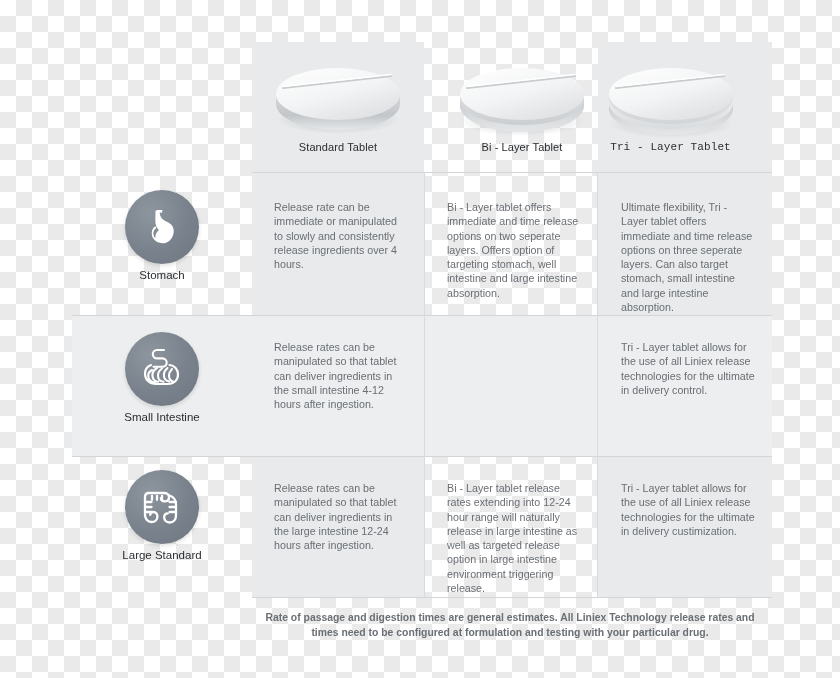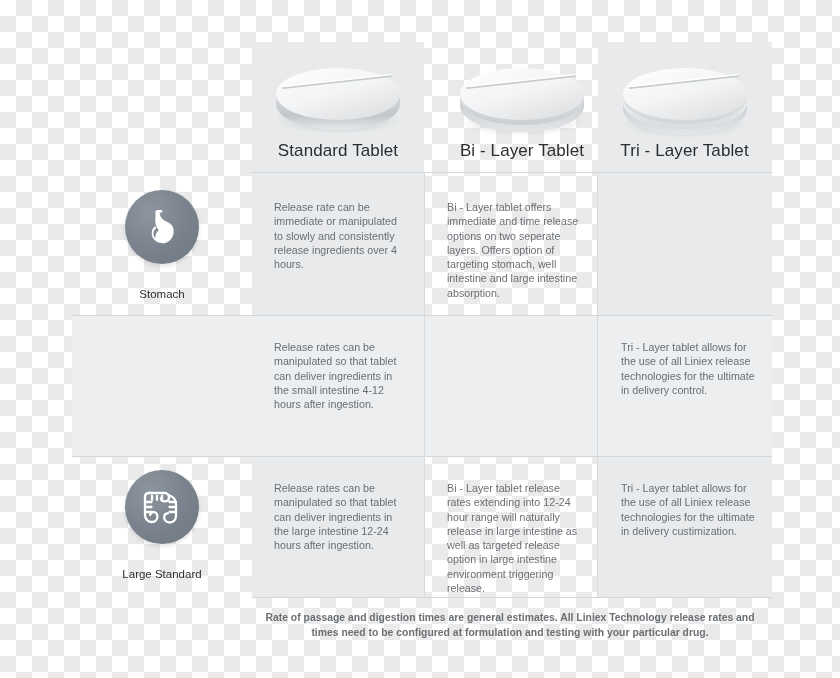--- a/index.html
+++ b/index.html
@@ -70,31 +70,31 @@
     top: 42px;
     width: 172px;
     height: 130px;
     display: flex;
     flex-direction: column;
     align-items: center;
     justify-content: flex-start;
   }
   .header-cell.h1 { left: 252px; }
   .header-cell.h2 { left: 436px; width: 172px; }
-  .header-cell.h3 { left: 598px; width: 173px; }
+  .header-cell.h3 { left: 584px; width: 173px; font-family: Liberation Mono, monospace; }
 
   .pill-wrap {
     margin-top: 12px;
     width: 150px;
     height: 85px;
     position: relative;
   }
 
   .col-title {
-    font-size: 17px;
+    font-size: 11px;
     color: #2b2e31;
     letter-spacing: 0.1px;
     text-align: center;
     margin-top: 2px;
   }
 
   
   .organ-cell {
     position: absolute;
     left: 72px;
@@ -113,21 +113,21 @@
     border-radius: 50%;
     background: radial-gradient(circle at 34% 30%, #8d959e 0%, #79828c 55%, #6e7780 100%);
     box-shadow: 0 2px 4px rgba(0,0,0,0.12);
     display: flex;
     align-items: center;
     justify-content: center;
   }
   .organ-circle svg { display: block; }
 
   .organ-label {
-    margin-top: 24px;
+    margin-top: 5px;
     font-size: 11.5px;
     color: #2b2e31;
     text-align: center;
   }
 
   
   .cell {
     position: absolute;
     font-size: 10.7px;
     line-height: 14.3px;
@@ -271,20 +271,36 @@
   <div class="organ-cell o1">
     <div class="organ-circle">
       <svg width="48" height="48" viewBox="0 0 48 48">
         <path d="M21.5 7.5 c0.2 3.6 0.6 6.2 2.6 8.2 c3.3 3.2 8.2 3.4 10.5 7.8 c2.6 5.0 0.6 12.2 -4.6 15.2 c-4.6 2.7 -10.8 1.6 -13.9 -2.1 c-2.1 -2.5 -2.7 -5.6 -2.2 -8.2 c0.4 -2.0 1.4 -3.6 2.8 -4.6 c0.5 -0.4 1.2 -0.2 1.4 0.4 c0.2 0.6 -0.1 1.1 -0.6 1.5 c-1.0 0.8 -1.7 2.0 -2.0 3.4 c-0.4 2.1 0.1 4.4 1.7 6.2 l-0.0 0.0 c-0.1 -3.6 1.5 -6.4 3.5 -8.1 c0.0 0 0.1 -0.1 0.1 -0.1 c-2.6 -2.5 -3.4 -6.0 -3.5 -9.6 c-0.0 -3.3 0.3 -6.6 0.2 -9.9 z" fill="#ffffff"></path>
         <path d="M19.0 7.0 h5.2 v2.6 h-5.2 z" fill="#ffffff"></path>
       </svg>
     </div>
     <div class="organ-label">Stomach</div>
   </div>
 
+  <div class="organ-cell o2">
+    <div class="organ-circle">
+      <svg width="46" height="46" viewBox="0 0 46 46">
+        <g fill="none" stroke="#ffffff" stroke-width="2.1" stroke-linecap="round" stroke-linejoin="round">
+          <path d="M25 4 h-7 a4.2 4.2 0 0 0 0 8.4 h5.5 a4.2 4.2 0 0 1 0 8.4 h-9"></path>
+          <path d="M12 19 c-4 1.5 -6 5 -6 9 c0 5.5 4.5 10 11 10 h12 c6 0 10 -4 10 -9.5 c0 -5 -3.5 -9 -8.5 -9.5"></path>
+          <path d="M13 24 c-2.5 1.2 -3.8 3.4 -3.8 5.9 c0 3.7 3 6.6 7.3 6.6"></path>
+          <path d="M18 22 c-3 1.8 -4.6 4.3 -4.6 7.2 c0 3.4 2.4 6 5.8 6.6"></path>
+          <path d="M23 22.5 c-2.6 1.8 -4 4.2 -4 6.9 c0 3.3 2.2 5.9 5.5 6.4"></path>
+          <path d="M28.5 22 c-2.4 2 -3.6 4.4 -3.6 7 c0 3.2 2 5.8 5.2 6.5"></path>
+          <path d="M33 23 c-2 2 -3 4.3 -3 6.7 c0 2.9 1.6 5.2 4.3 6.1"></path>
+        </g>
+      </svg>
+    </div>
+    <div class="organ-label">Small Intestine</div>
+  </div>
 
   <div class="organ-cell o3">
     <div class="organ-circle">
       <svg width="46" height="46" viewBox="0 0 46 46">
         <g fill="none" stroke="#ffffff" stroke-width="2.3" stroke-linecap="round" stroke-linejoin="round">
           <path d="M10 9 c-2.5 0 -4 1.8 -4 4.2 v17.5 c0 4.2 2.8 7.3 6.6 7.3 c3.4 0 5.8 -2.4 5.8 -5.6 c0 -2.6 -1.6 -4.4 -4 -4.4 c-1.9 0 -3.2 1.2 -3.2 2.9"></path>
           <path d="M10 9 h15 c3 0 5 1.8 5 4.3 c0 2.4 -1.8 4.1 -4.4 4.1 c-2.2 0 -3.7 -1.4 -3.7 -3.3"></path>
           <path d="M30.5 11.5 c4 1.3 6.5 4.6 6.5 9.2 v10.5 c0 4.3 -2.6 7.3 -6.4 7.3 c-3.2 0 -5.4 -2.2 -5.4 -5.2 c0 -2.4 1.5 -4 3.7 -4"></path>
           <path d="M6 18 h6.5 M6 23 h6.5 M6.3 28 h6.2"></path>
           <path d="M37 18 h-6.5 M37 23 h-6.5 M36.8 28 h-6.2"></path>
@@ -296,20 +312,21 @@
   </div>
 
   <div class="hdiv d-row1"></div>
   <div class="hdiv d-row2"></div>
   <div class="hdiv d-foot"></div>
   <div class="vdiv v1"></div>
   <div class="vdiv v2"></div>
 
   <div class="cell col1 row1">Release rate can be immediate or manipulated to slowly and consistently release ingredients over 4 hours.</div>
   <div class="cell col2 row1">Bi - Layer tablet offers immediate and time release options on two seperate layers. Offers option of targeting stomach, well intestine and large intestine absorption.</div>
+  <div class="cell col3 row1">Ultimate flexibility, Tri - Layer tablet offers immediate and time release options on three seperate layers. Can also target stomach, small intestine and large intestine absorption.</div>
 
   <div class="cell col1 row2">Release rates can be manipulated so that tablet can deliver ingredients in the small intestine 4-12 hours after ingestion.</div>
   <div class="cell col3 row2">Tri - Layer tablet allows for the use of all Liniex release technologies for the ultimate in delivery control.</div>
 
   <div class="cell col1 row3">Release rates can be manipulated so that tablet can deliver ingredients in the large intestine 12-24 hours after ingestion.</div>
   <div class="cell col2 row3">Bi - Layer tablet release rates extending into 12-24 hour range will naturally release in large intestine as well as targeted release option in large intestine environment triggering release.</div>
   <div class="cell col3 row3">Tri - Layer tablet allows for the use of all Liniex release technologies for the ultimate in delivery custimization.</div>
 
   <div class="footer">Rate of passage and digestion times are general estimates. All Liniex Technology release rates and times need to be configured at formulation and testing with your particular drug.</div>
 

